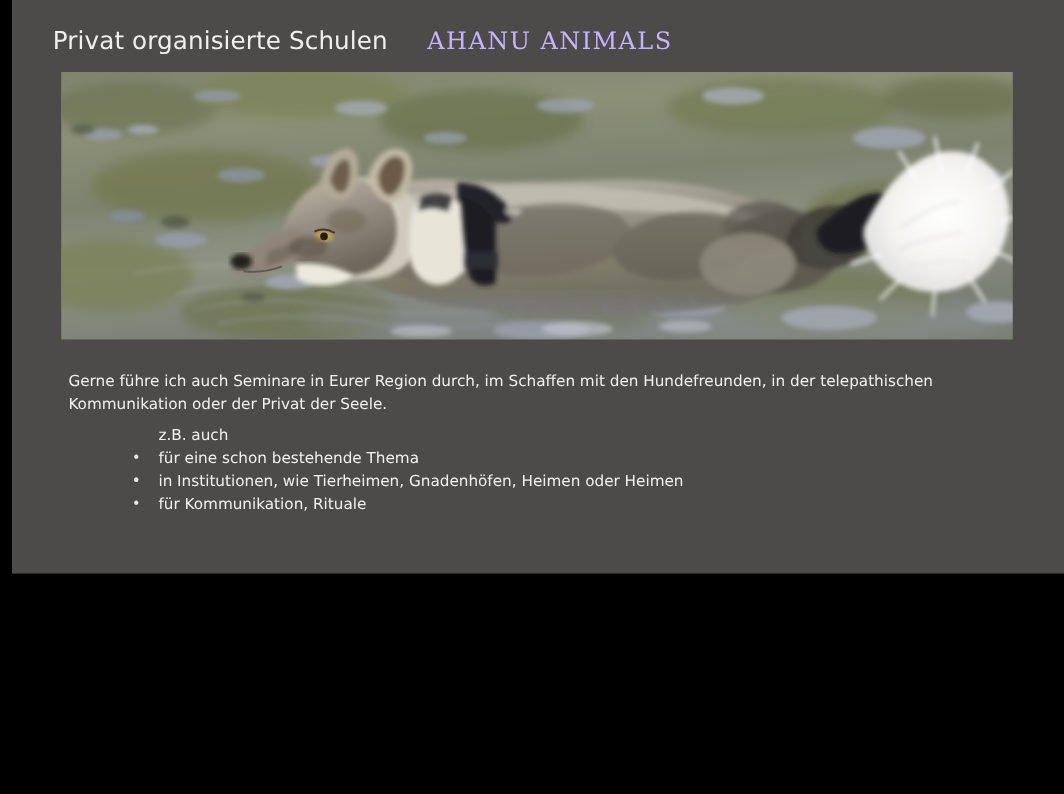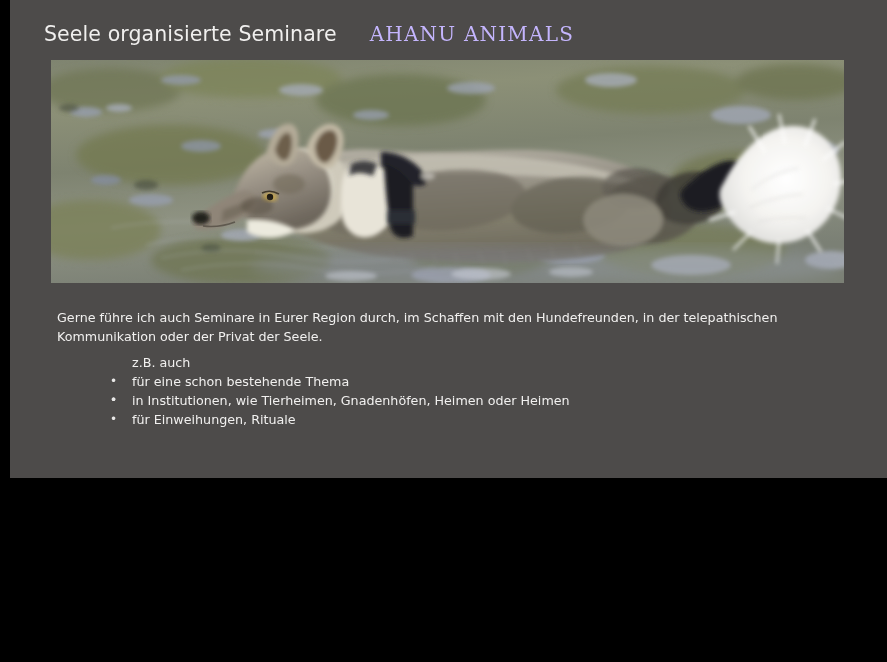--- a/index.html
+++ b/index.html
@@ -127,21 +127,21 @@
   }
 </style>
 </head>
 <body>
 
 <div id="page-root">
 
   <div class="content-panel">
 
     <div class="page-header">
-      <span class="header-title">Seele organisierte Seminare</span>
+      <span class="header-title">Privat organisierte Schulen</span>
       <span class="header-brand">AHANU  ANIMALS</span>
     </div>
 
     <div class="photo-frame">
       <svg class="photo-canvas" viewBox="0 0 793 223" preserveAspectRatio="none">
         <defs>
           <linearGradient id="waterG" x1="0" y1="0" x2="0.25" y2="1">
             <stop offset="0%" stop-color="#7f8470"></stop>
             <stop offset="22%" stop-color="#8c9077"></stop>
             <stop offset="48%" stop-color="#7e8370"></stop>
@@ -406,19 +406,19 @@
         </li>
         <li class="bullet-item">
           <span class="bullet-dot">•</span>
         </li>
         <li class="bullet-item">
           <span class="bullet-dot">•</span>
           <span>in Institutionen, wie Tierheimen, Gnadenhöfen, Heimen oder Heimen</span>
         </li>
         <li class="bullet-item">
           <span class="bullet-dot">•</span>
-          <span>für Einweihungen, Rituale</span>
+          <span>für Kommunikation, Rituale</span>
         </li>
       </ul>
     </div>
 
   </div>
 </div>
 
 </body></html>

